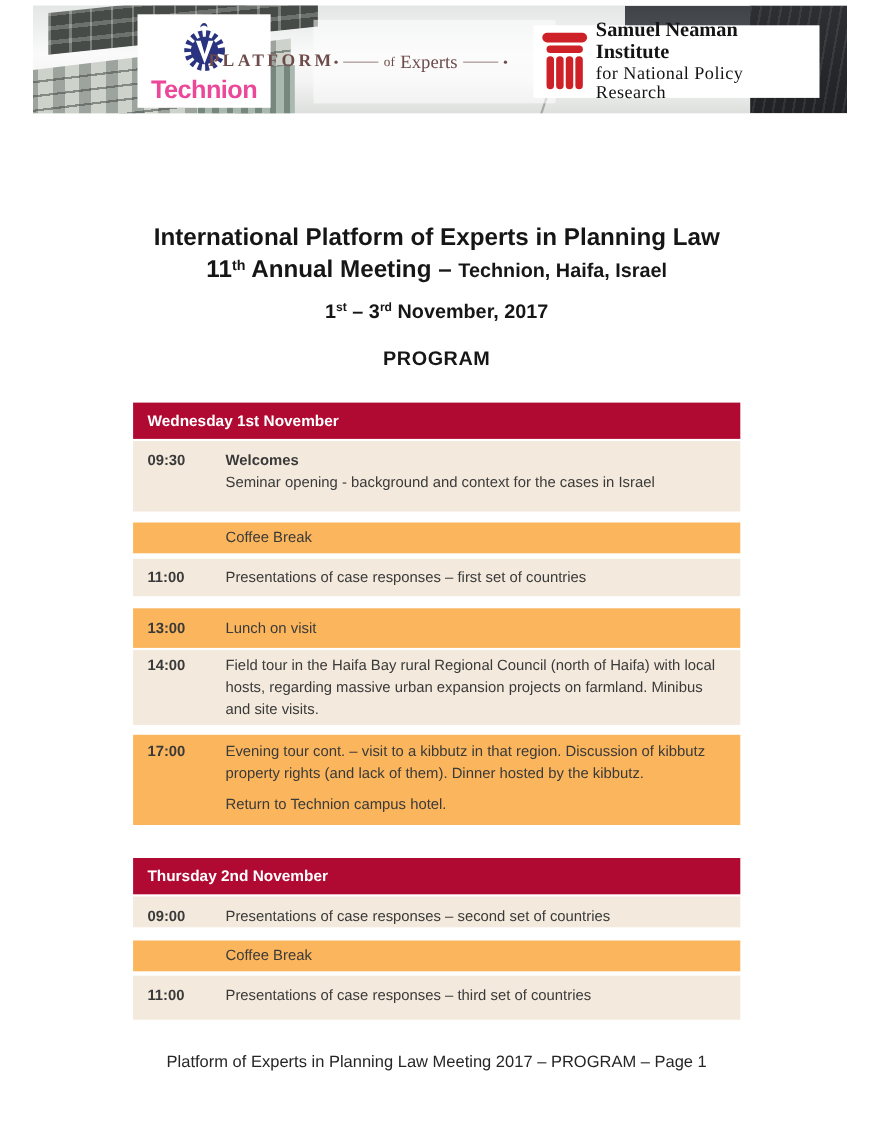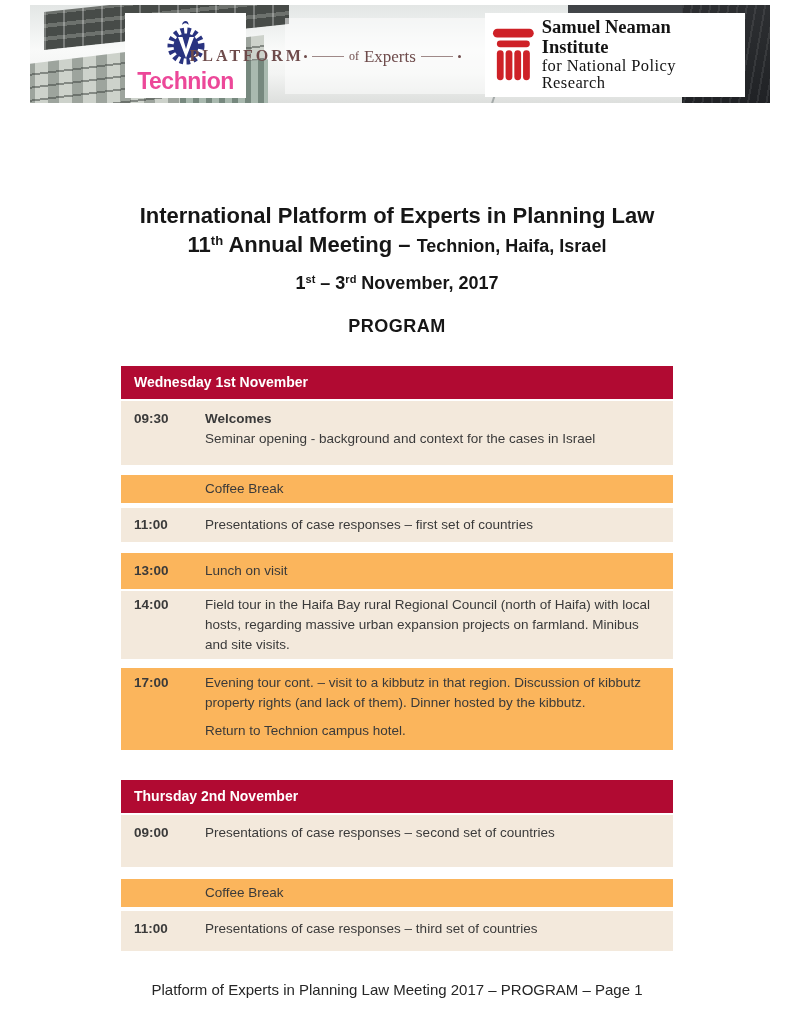--- a/index.html
+++ b/index.html
@@ -72,21 +72,21 @@
   .pf-l2 { display:flex; align-items:center; gap:5px; margin:5px 0 4px; }
   .pf-rule { width:32px; height:1px; background:rgba(110,75,75,.65); }
   .pf-dot { width:3px; height:3px; border-radius:50%; background:#6e4b4b; }
   .pf-of { font-size:12px; }
   .pf-experts { font-size:17px; }
   .pf-in { font-size:11px; margin-right:4px;margin-left:27px; }
   .pf-l3 { display:flex; align-items:baseline; }
   .pf-planning { font-size:18px; letter-spacing:1px; }
 
   .neaman-box {
-    position:absolute; left:455px; top:8px; width:260px; height:84px;
+    position:absolute; left:455px; top:18px; width:260px; height:66px;
     background:#fff; display:flex; align-items:center; gap:7px; padding:0 7px;
   }
   .neaman-text { font-family:"Liberation Serif", serif; color:#141414; line-height:1.05; }
   .nm-l1 { font-size:18.5px; font-weight:bold; }
   .nm-l2 { font-size:16.5px; letter-spacing:0.4px; }
 
   
   .content { padding-top:203px; }
 
   .title-block { text-align:center; color:#161616; }
@@ -111,21 +111,21 @@
   .beige { background:#f3e9dc; }
   .orange { background:#fbb55c; }
   .para2 { margin-top:8px; }
 
   .pad-a { padding-top:8px;  padding-bottom:16px; }
   .pad-coffee { padding-top:4px; padding-bottom:4px; }
   .pad-b { padding-top:7px;  padding-bottom:7px; }
   .pad-c { padding-top:8px;  padding-bottom:8px; }
   .pad-d { padding-top:4px;  padding-bottom:4px; }
   .pad-e { padding-top:5px;  padding-bottom:9px; }
-  .pad-f { padding-top:8px;  padding-bottom:24px; }
+  .pad-f { padding-top:8px;  }
   .pad-g { padding-top:8px;  padding-bottom:12px; }
 
   .mt-2{margin-top:2px} .mt-4{margin-top:4px} .mt-5{margin-top:5px}
   .mt-9{margin-top:9px} .mt-10{margin-top:10px} .mt-11{margin-top:11px}
   .mt-12{margin-top:12px} .day2{margin-top:30px}
 
   .footer {
     text-align:center; font-size:15px; color:#262626;
     margin-top:30px; line-height:18px;
   }

